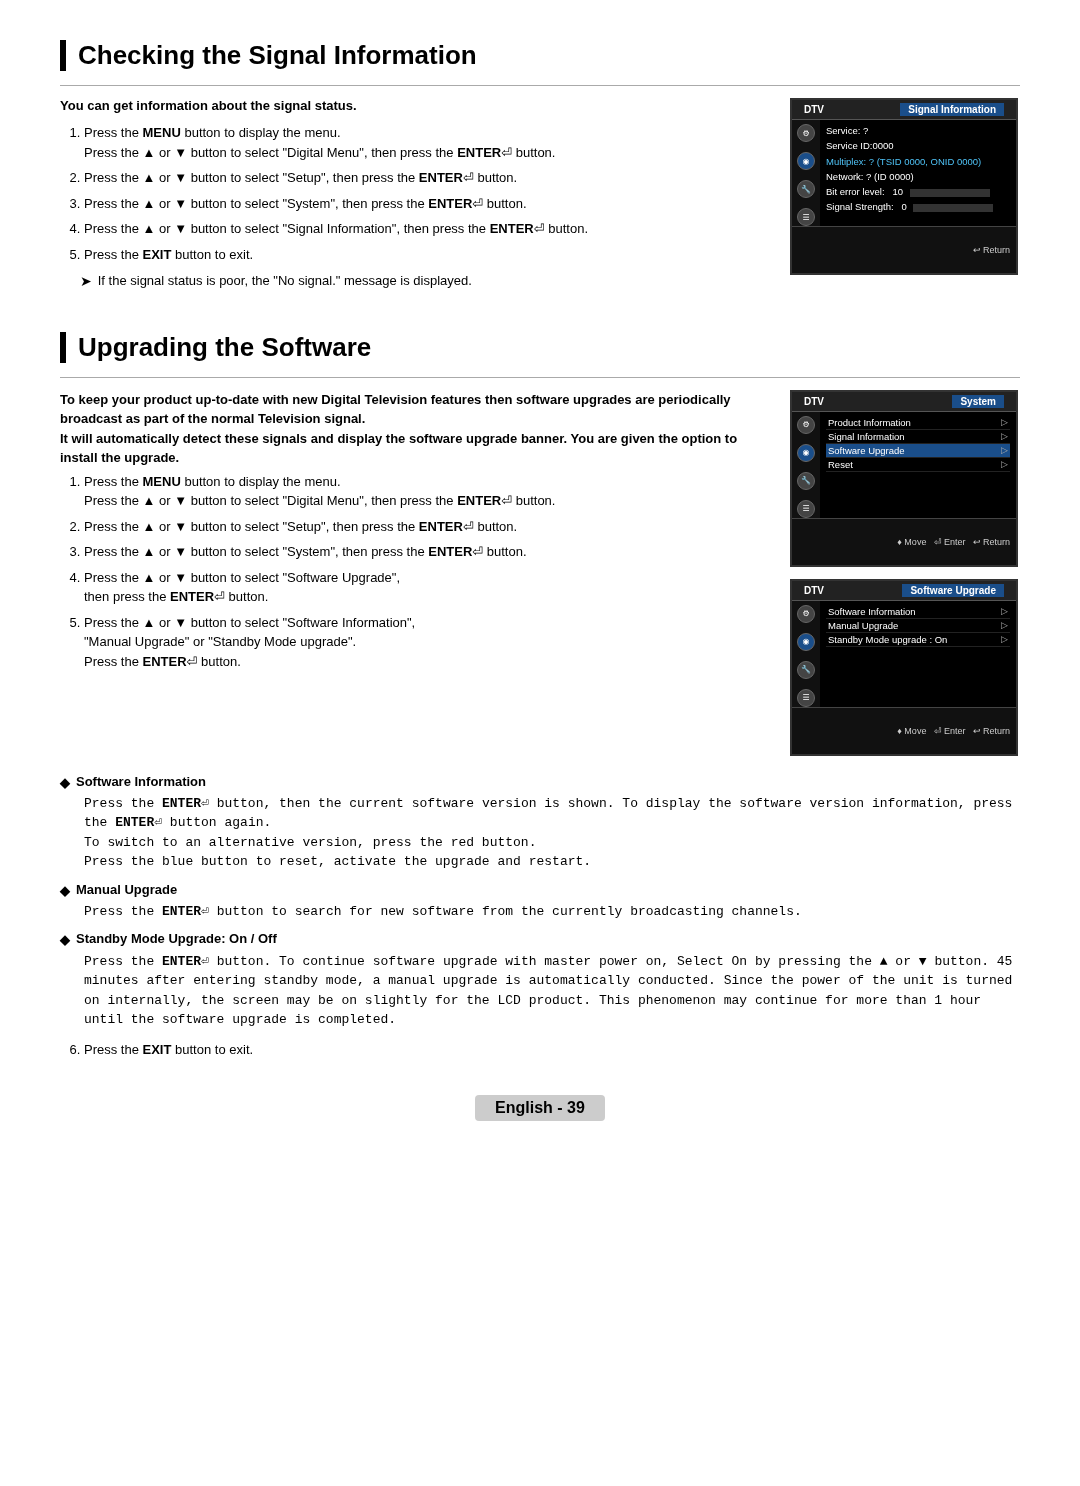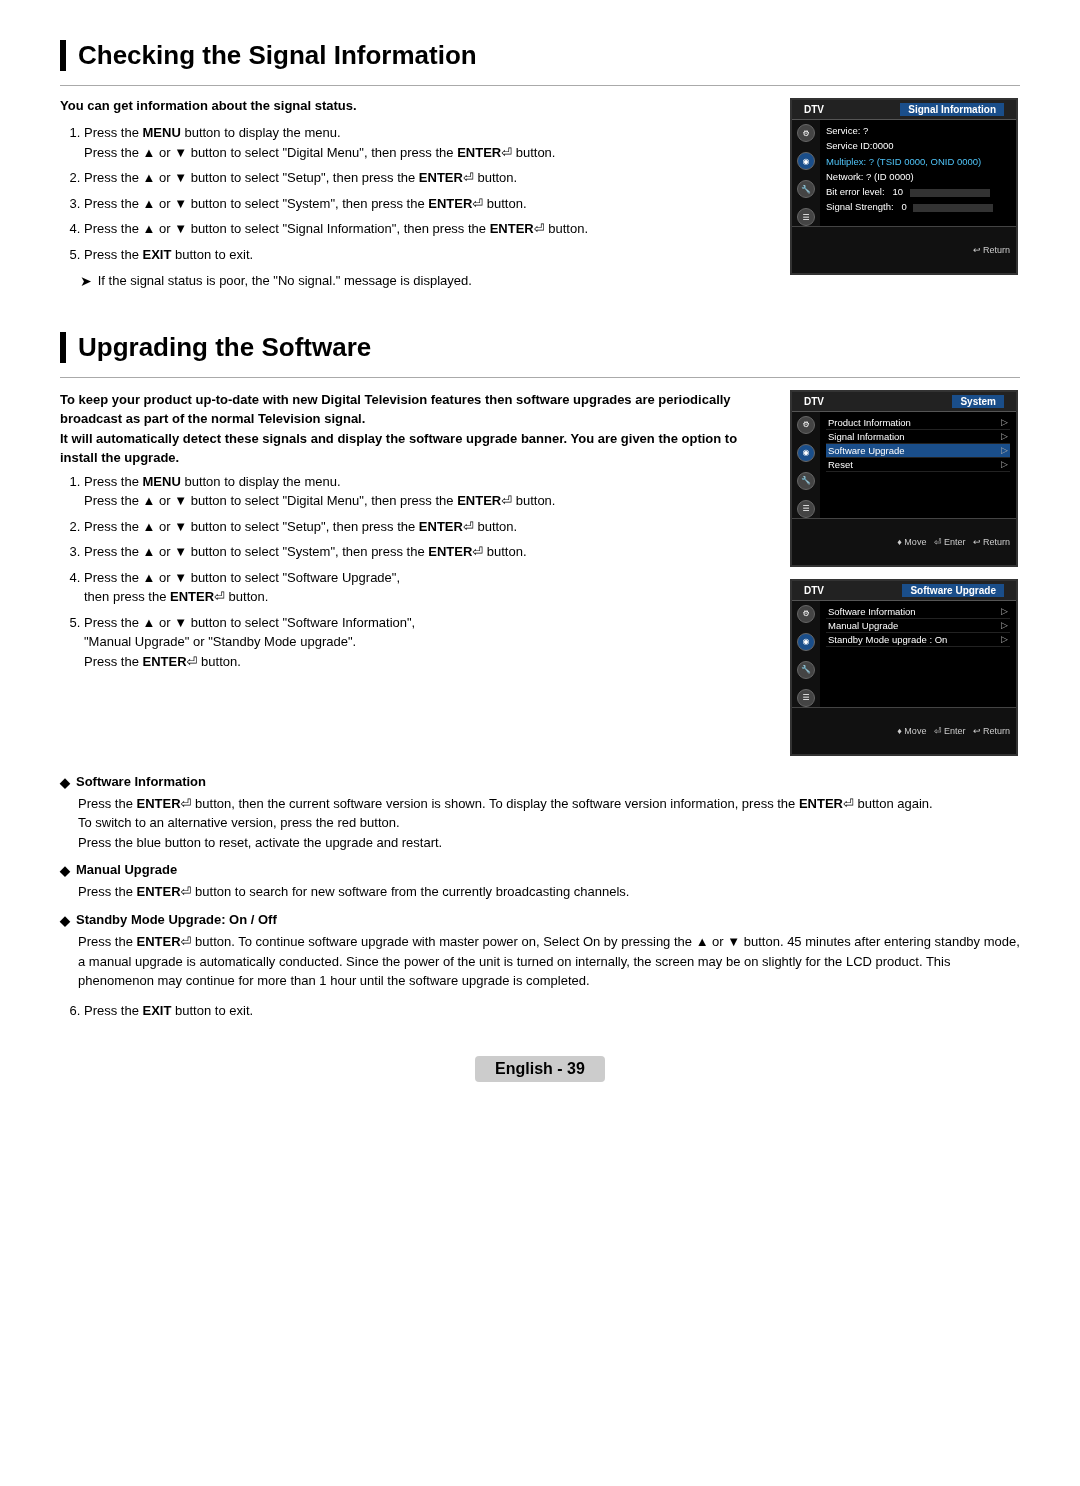--- a/index.html
+++ b/index.html
@@ -204,23 +204,24 @@
       align-items: flex-start;
       gap: 6px;
       margin-bottom: 2px;
     }
     .bullet-diamond {
       color: #000;
       font-size: 13px;
       line-height: 1.4;
     }
     .bullet-content {
-      margin-left: 18px;
+      margin-left: 24px;
       line-height: 1.5;
       font-size: 13px;
+      font-family: Liberation Mono, monospace;
     }
 
     
     .page-footer {
       text-align: center;
       margin-top: 30px;
       font-size: 16px;
       font-weight: bold;
     }
     .footer-badge {

